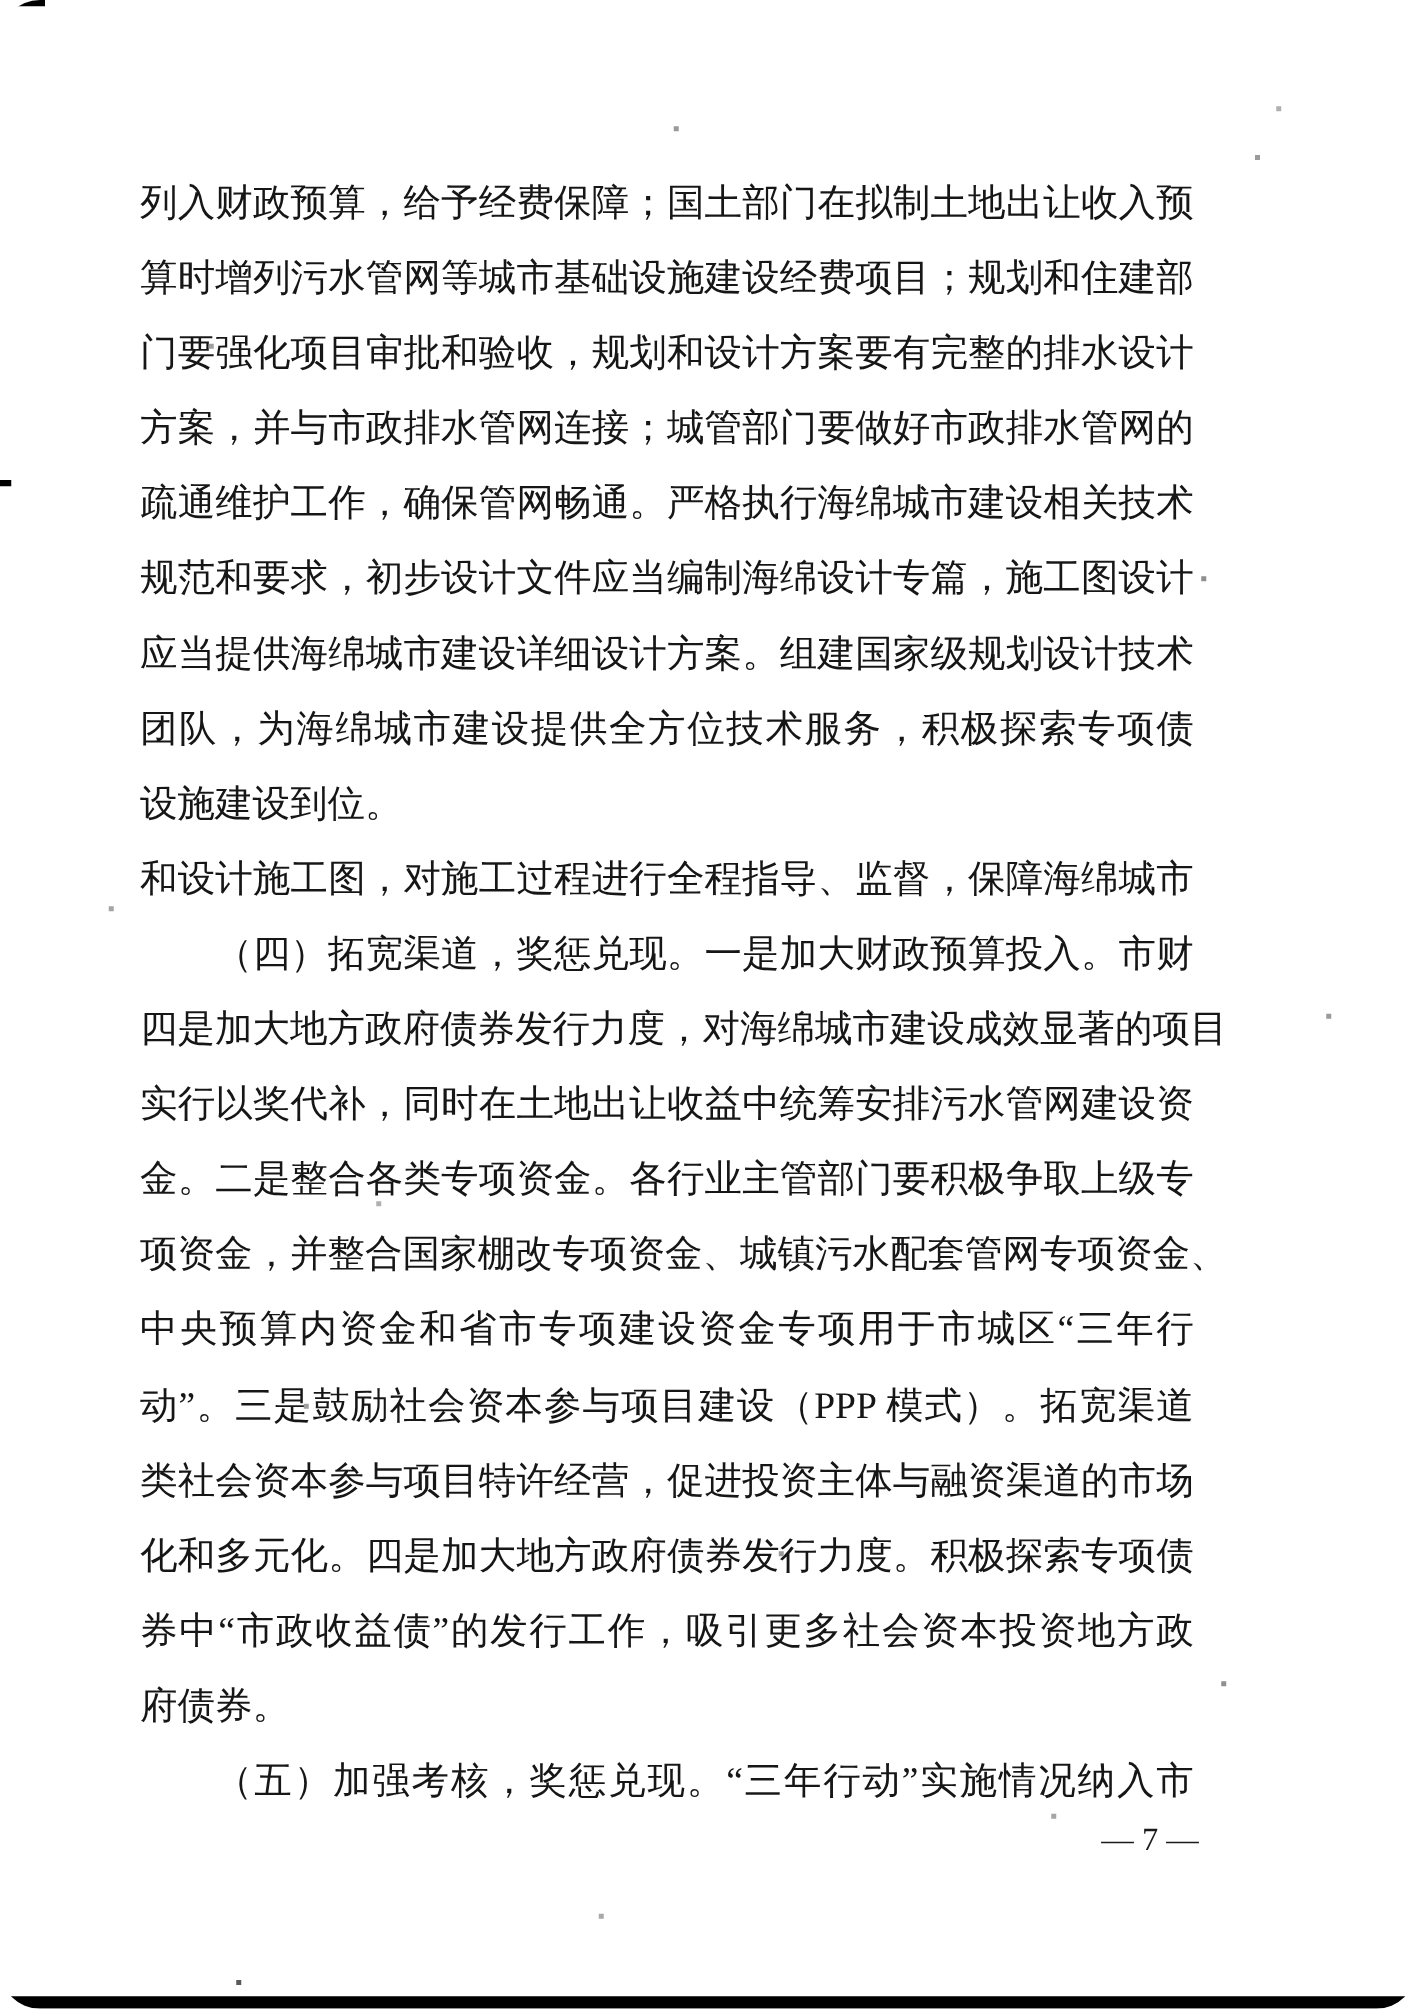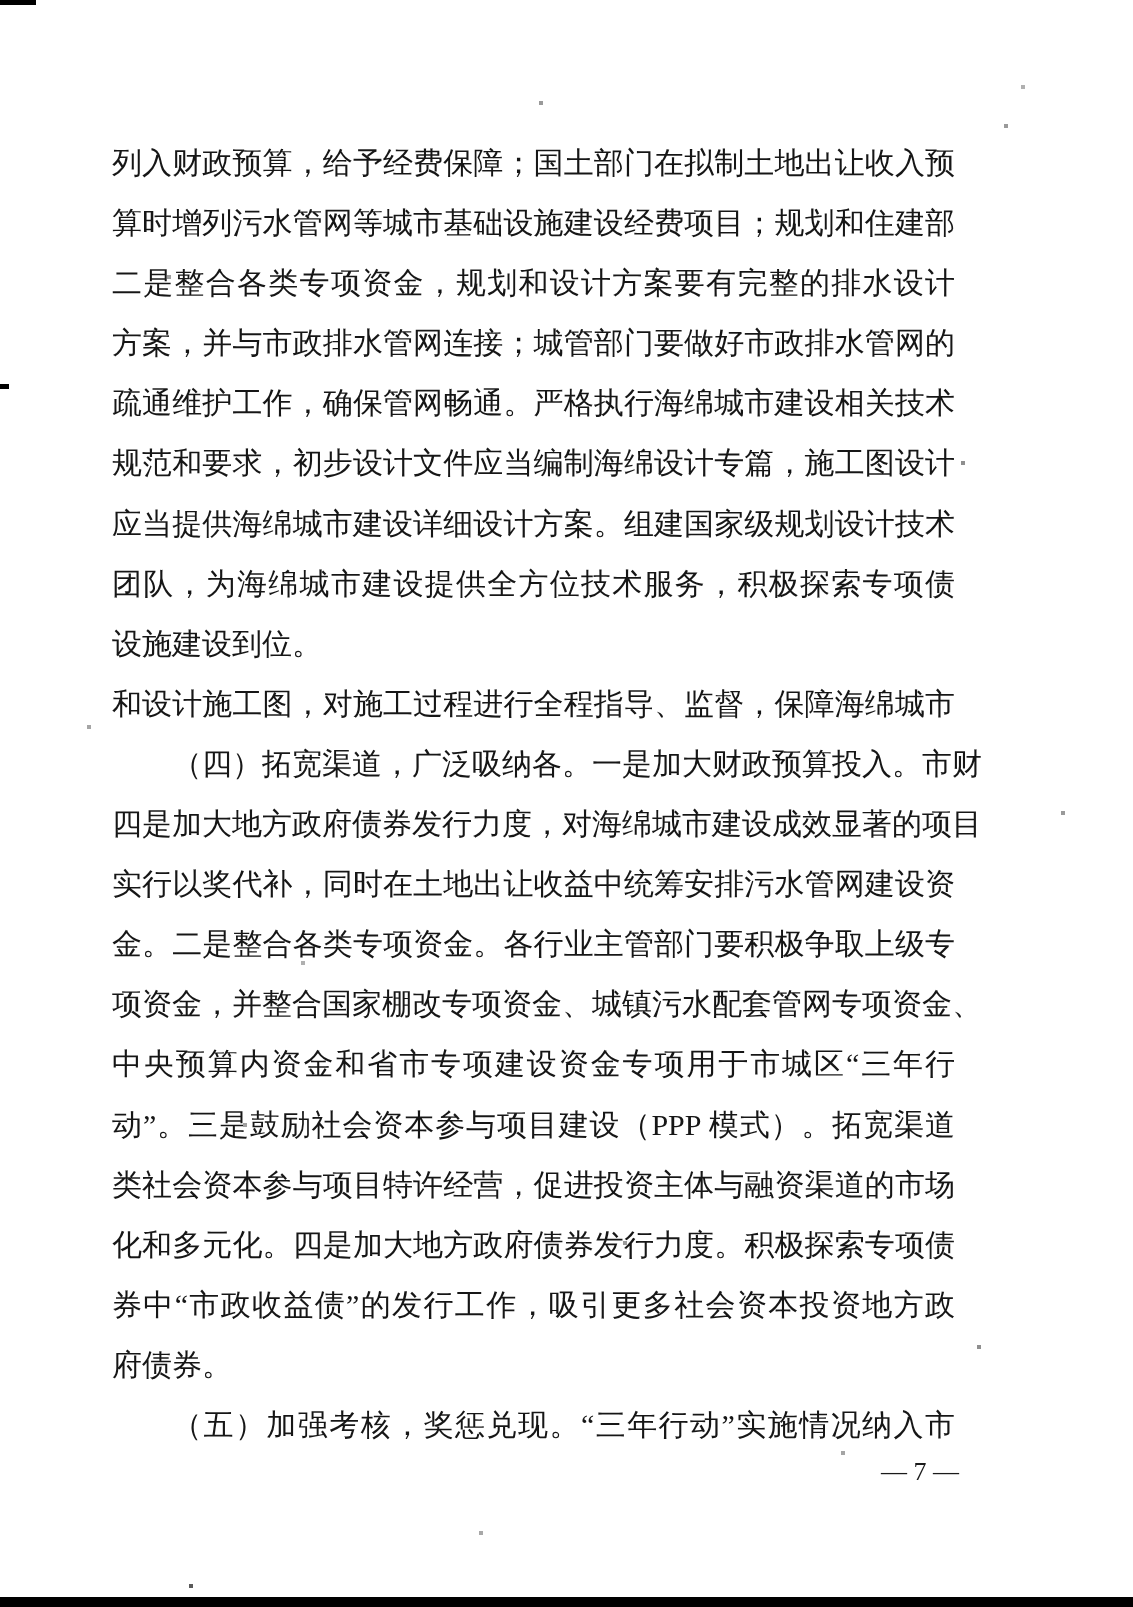--- a/index.html
+++ b/index.html
@@ -7,20 +7,21 @@
     padding: 0;
     background: #ffffff;
   }
   .page {
     position: relative;
     width: 1133px;
     height: 1607px;
     background: #ffffff;
     overflow: hidden;
     font-family: "Liberation Serif", "DejaVu Serif", serif;
+    border-radius: 32px;
   }
   .text-block {
     position: absolute;
     left: 112px;
     top: 133px;
     width: 843px;
   }
   .line {
     height: 60.1px;
     line-height: 60.1px;
@@ -85,29 +86,29 @@
   }
 </style>
 </head>
 <body>
 
 <div class="page">
 
   <div class="text-block">
     <div class="line">列入财政预算，给予经费保障；国土部门在拟制土地出让收入预</div>
     <div class="line">算时增列污水管网等城市基础设施建设经费项目；规划和住建部</div>
-    <div class="line">二是整合各类专项资金，规划和设计方案要有完整的排水设计</div>
+    <div class="line">门要强化项目审批和验收，规划和设计方案要有完整的排水设计</div>
     <div class="line">方案，并与市政排水管网连接；城管部门要做好市政排水管网的</div>
     <div class="line">疏通维护工作，确保管网畅通。严格执行海绵城市建设相关技术</div>
     <div class="line">规范和要求，初步设计文件应当编制海绵设计专篇，施工图设计</div>
     <div class="line">应当提供海绵城市建设详细设计方案。组建国家级规划设计技术</div>
     <div class="line">团队，为海绵城市建设提供全方位技术服务，积极探索专项债</div>
     <div class="line para-end">设施建设到位。</div>
     <div class="line">和设计施工图，对施工过程进行全程指导、监督，保障海绵城市</div>
-    <div class="line indent">（四）拓宽渠道，广泛吸纳各。一是加大财政预算投入。市财</div>
+    <div class="line indent">（四）拓宽渠道，奖惩兑现。一是加大财政预算投入。市财</div>
     <div class="line">四是加大地方政府债券发行力度，对海绵城市建设成效显著的项目</div>
     <div class="line">实行以奖代补，同时在土地出让收益中统筹安排污水管网建设资</div>
     <div class="line">金。二是整合各类专项资金。各行业主管部门要积极争取上级专</div>
     <div class="line">项资金，并整合国家棚改专项资金、城镇污水配套管网专项资金、</div>
     <div class="line">中央预算内资金和省市专项建设资金专项用于市城区“三年行</div>
     <div class="line">动”。三是鼓励社会资本参与项目建设（PPP 模式）。拓宽渠道</div>
     <div class="line">类社会资本参与项目特许经营，促进投资主体与融资渠道的市场</div>
     <div class="line">化和多元化。四是加大地方政府债券发行力度。积极探索专项债</div>
     <div class="line">券中“市政收益债”的发行工作，吸引更多社会资本投资地方政</div>
     <div class="line para-end">府债券。</div>

